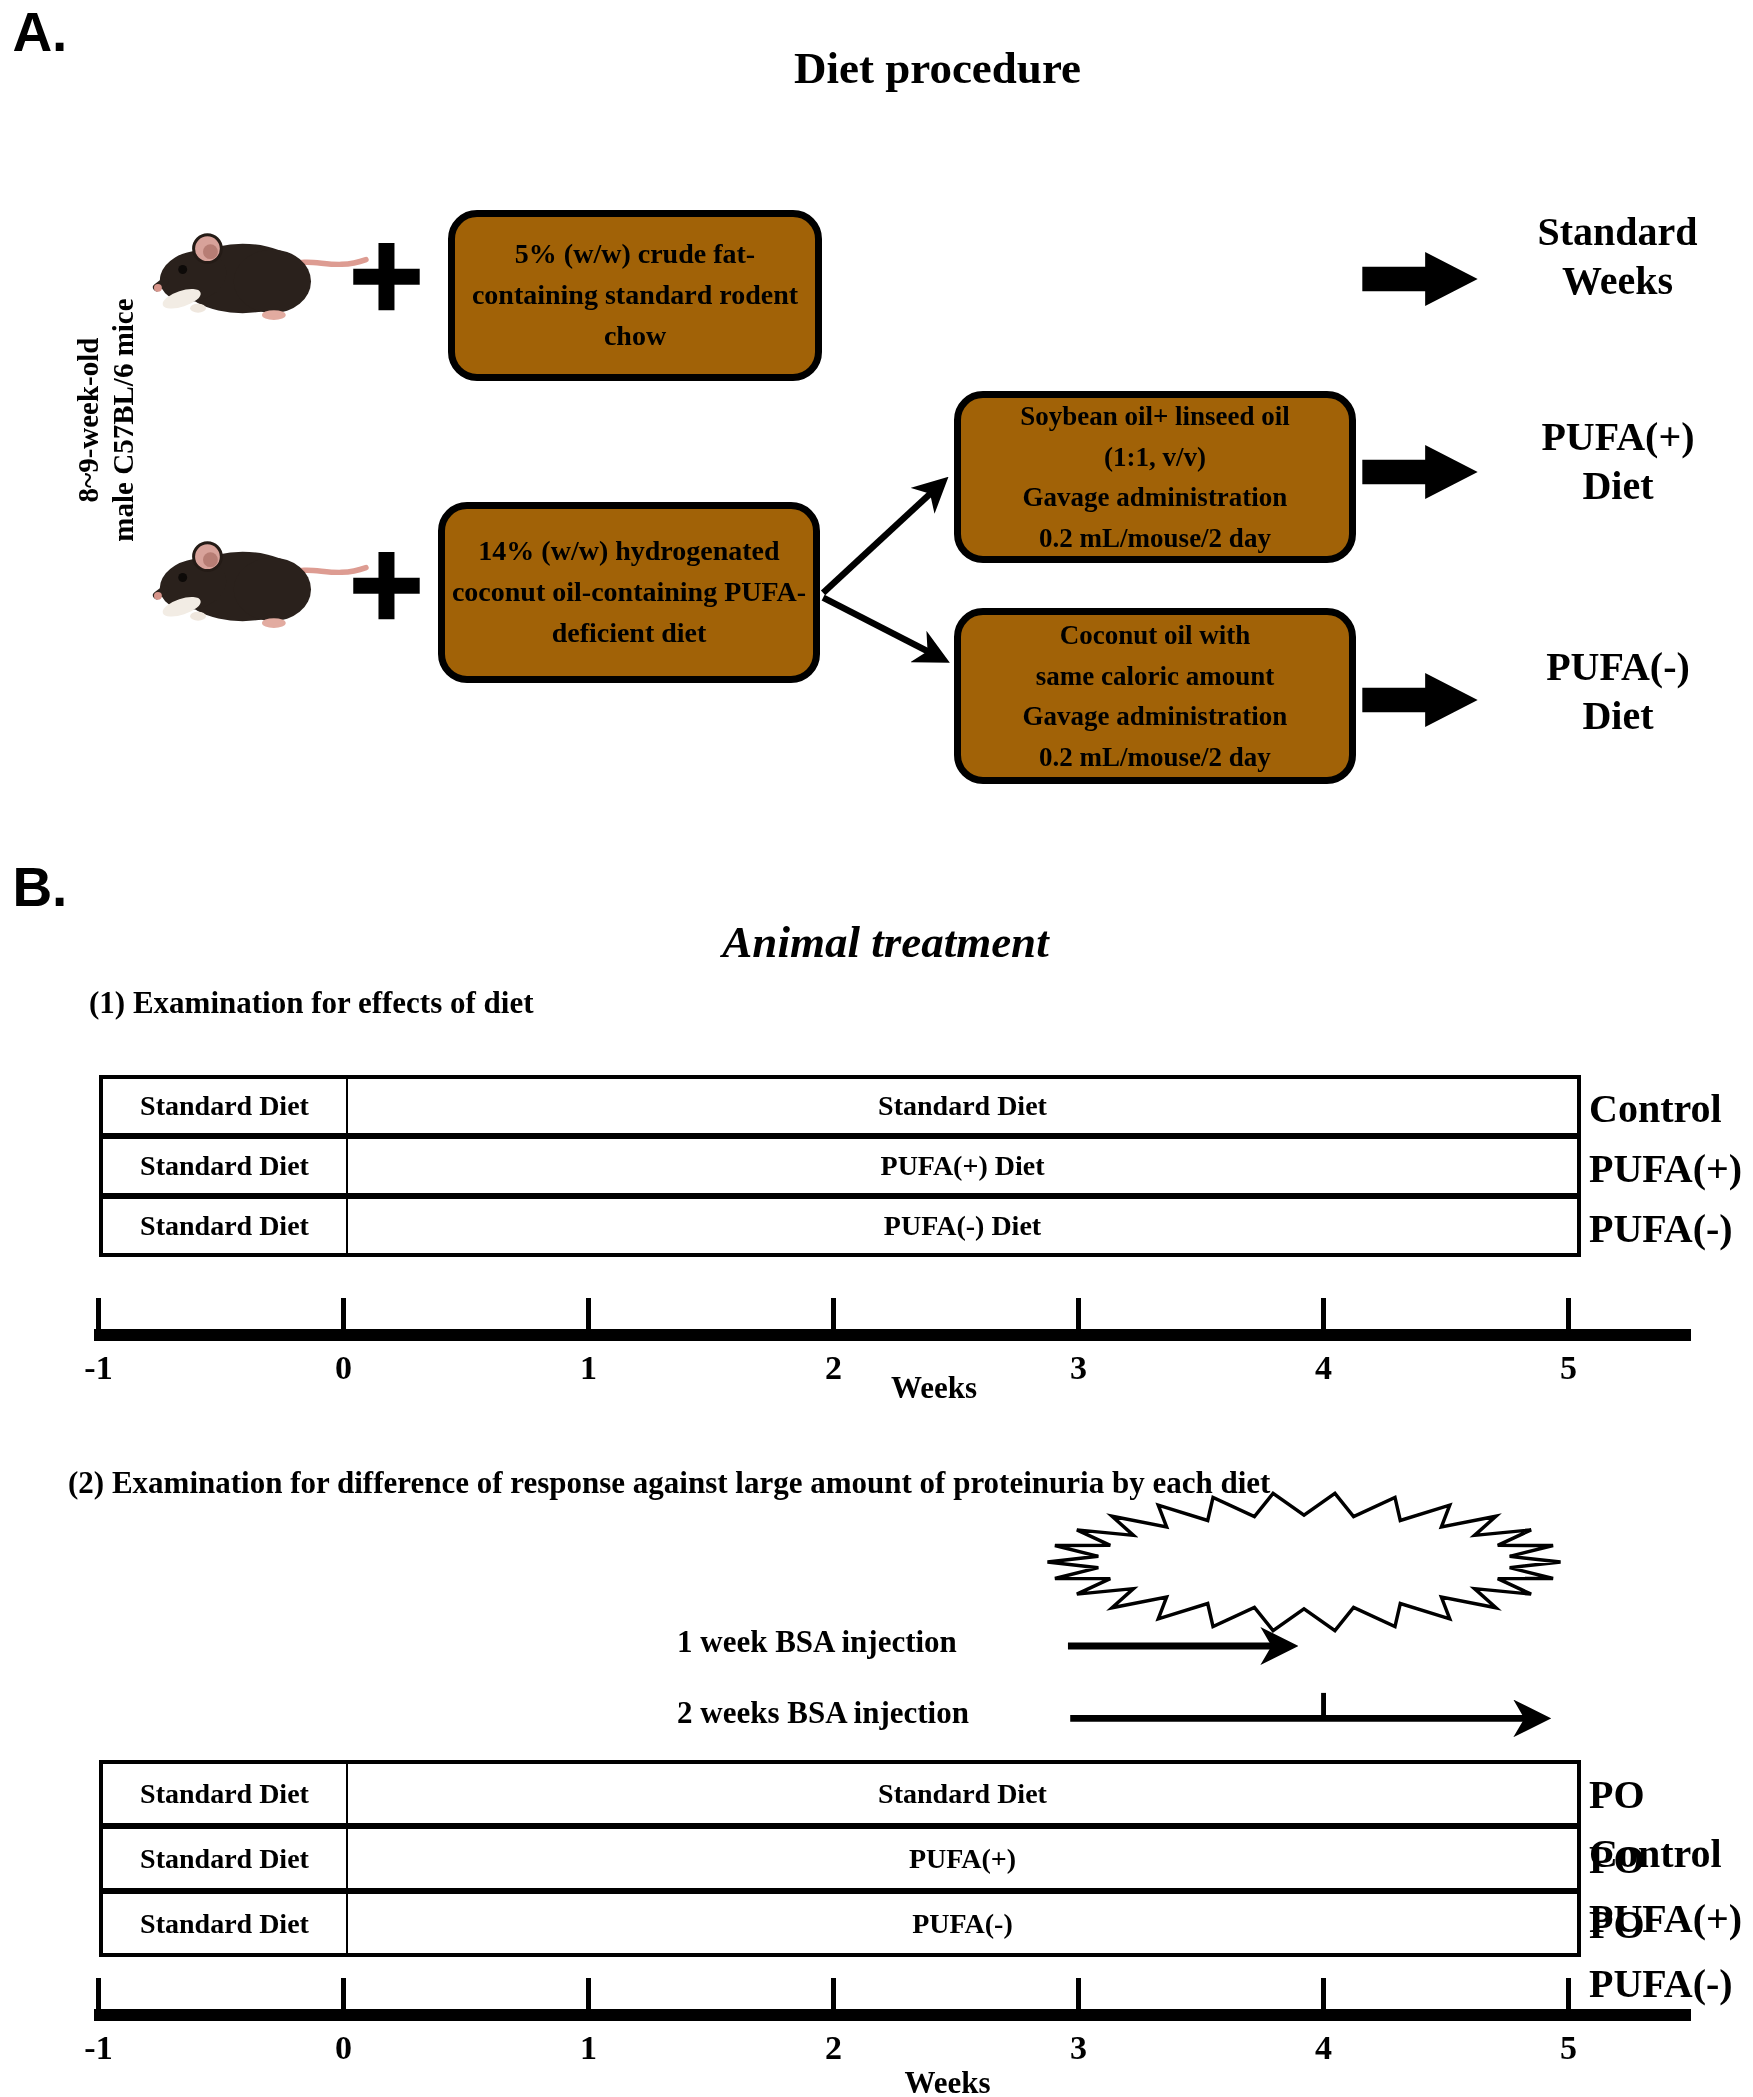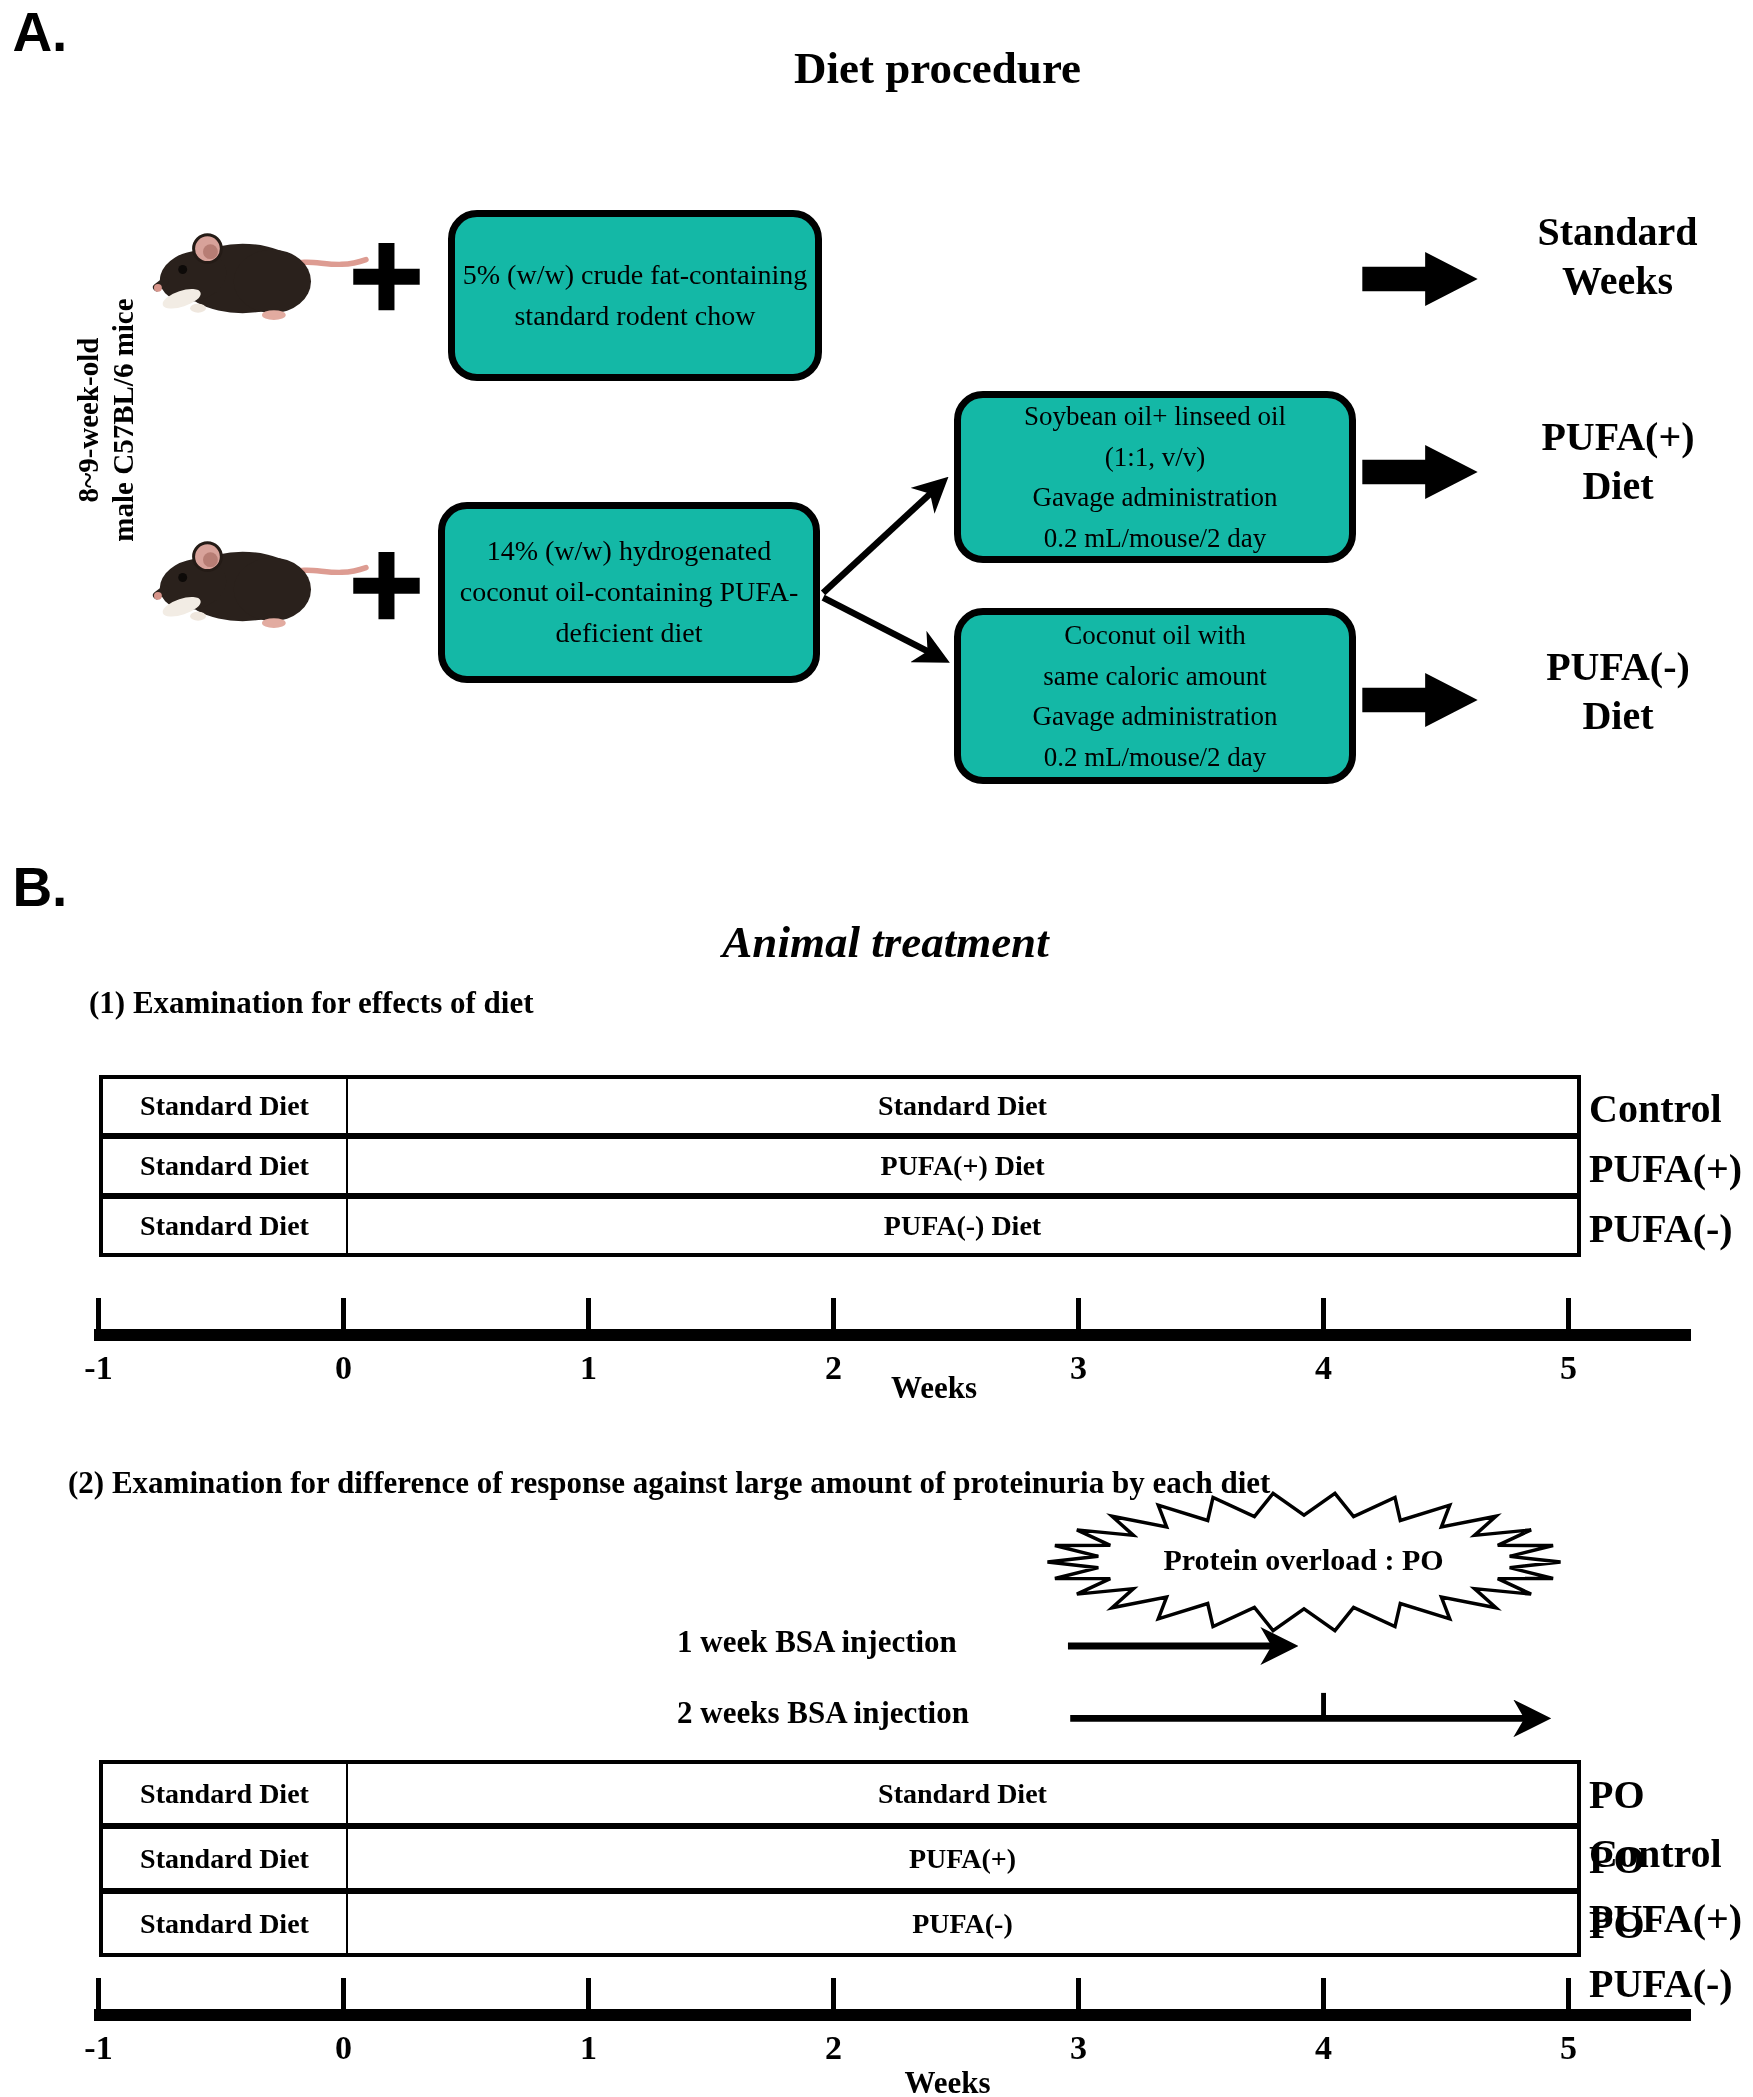--- a/index.html
+++ b/index.html
@@ -11,22 +11,22 @@
   .center{text-align:center;}
   .preline{white-space:pre-line;}
   .nowrap{white-space:nowrap;}
 
   .panel-letter{font-size:55px;line-height:1;}
   .big-title{font-size:45px;line-height:1;}
   .outcome{font-size:40px;line-height:1.22;}
   .heading{font-size:31px;line-height:1.1;}
 
   .rbox{border:7px solid #000;border-radius:29px;display:flex;align-items:center;
-        justify-content:center;text-align:center;font-weight:normal;font-size:28px;
-        line-height:1.46;box-sizing:border-box;padding:0 3px;background:#14b8a6;}
+        justify-content:center;text-align:center;font-weight:bold;font-size:28px;
+        line-height:1.46;box-sizing:border-box;padding:0 3px;background:#a16207;}
 
   .plus{font-family:"DejaVu Sans", sans-serif;font-weight:bold;font-size:99px;line-height:1;
         -webkit-text-stroke:4.5px #000;}
 
   .mice-label{transform:translate(-50%,-50%) rotate(-90deg);font-size:29px;line-height:1.2;
               text-align:center;width:336px;}
 
   
   .ttable{border:4.5px solid #000;box-sizing:border-box;display:flex;flex-direction:column;background:#fff;}
   .trow{flex:1;display:flex;}
@@ -166,21 +166,20 @@
   <div class="abs ticknum" style="left:1039px;top:1351px;">3</div>
   <div class="abs ticknum" style="left:1284px;top:1351px;">4</div>
   <div class="abs ticknum" style="left:1529px;top:1351px;">5</div>
   <div class="abs weeks" style="left:891px;top:1372px;">Weeks</div>
 
   <div class="abs serifb heading nowrap" style="left:68px;top:1466px;">(2) Examination for difference of response against large amount of proteinuria by each diet</div>
 
   <svg class="abs" style="left:1042px;top:1488px;" width="524" height="148" viewBox="0 0 1060 300">
     <polygon id="starburst-poly" points="1050.0,150.0 946.9,161.5 1034.9,183.5 922.7,183.7 990.4,215.1 875.7,204.0 919.2,242.8 808.5,221.1 825.4,265.2 725.2,234.1 714.4,280.9 630.5,242.2 592.7,289.0 530.0,245.0 467.3,289.0 429.5,242.2 345.6,280.9 334.8,234.1 234.6,265.2 251.5,221.1 140.8,242.8 184.3,204.0 69.6,215.1 137.3,183.7 25.1,183.5 113.1,161.5 10.0,150.0 113.1,138.5 25.1,116.5 137.3,116.3 69.6,84.9 184.3,96.0 140.8,57.2 251.5,78.9 234.6,34.8 334.8,65.9 345.6,19.1 429.5,57.8 467.3,11.0 530.0,55.0 592.7,11.0 630.5,57.8 714.4,19.1 725.2,65.9 825.4,34.8 808.5,78.9 919.2,57.2 875.7,96.0 990.4,84.9 922.7,116.3 1034.9,116.5 946.9,138.5" fill="#fff" stroke="#000" stroke-width="7"></polygon>
   </svg>
-  <div class="abs serifb center" style="left:1081px;top:1543px;width:445px;font-size:30px;">Protein overload : PO</div>
 
   <div class="abs serifb" style="left:677px;top:1624px;font-size:31px;">1 week BSA injection</div>
   <svg class="abs" style="left:1064px;top:1627px;" width="262" height="38" viewBox="0 0 530 76">
     <line x1="8" y1="38" x2="455" y2="38" stroke="#000" stroke-width="14" marker-end="url(#ah)"></line>
   </svg>
 
   <div class="abs serifb" style="left:677px;top:1695px;font-size:31px;">2 weeks BSA injection</div>
   <svg class="abs" style="left:1064px;top:1688px;" width="524" height="49" viewBox="0 0 1060 100">
     <line x1="525" y1="10" x2="525" y2="58" stroke="#000" stroke-width="10"></line>
     <line x1="8" y1="62" x2="970" y2="62" stroke="#000" stroke-width="14" marker-end="url(#ah)"></line>

